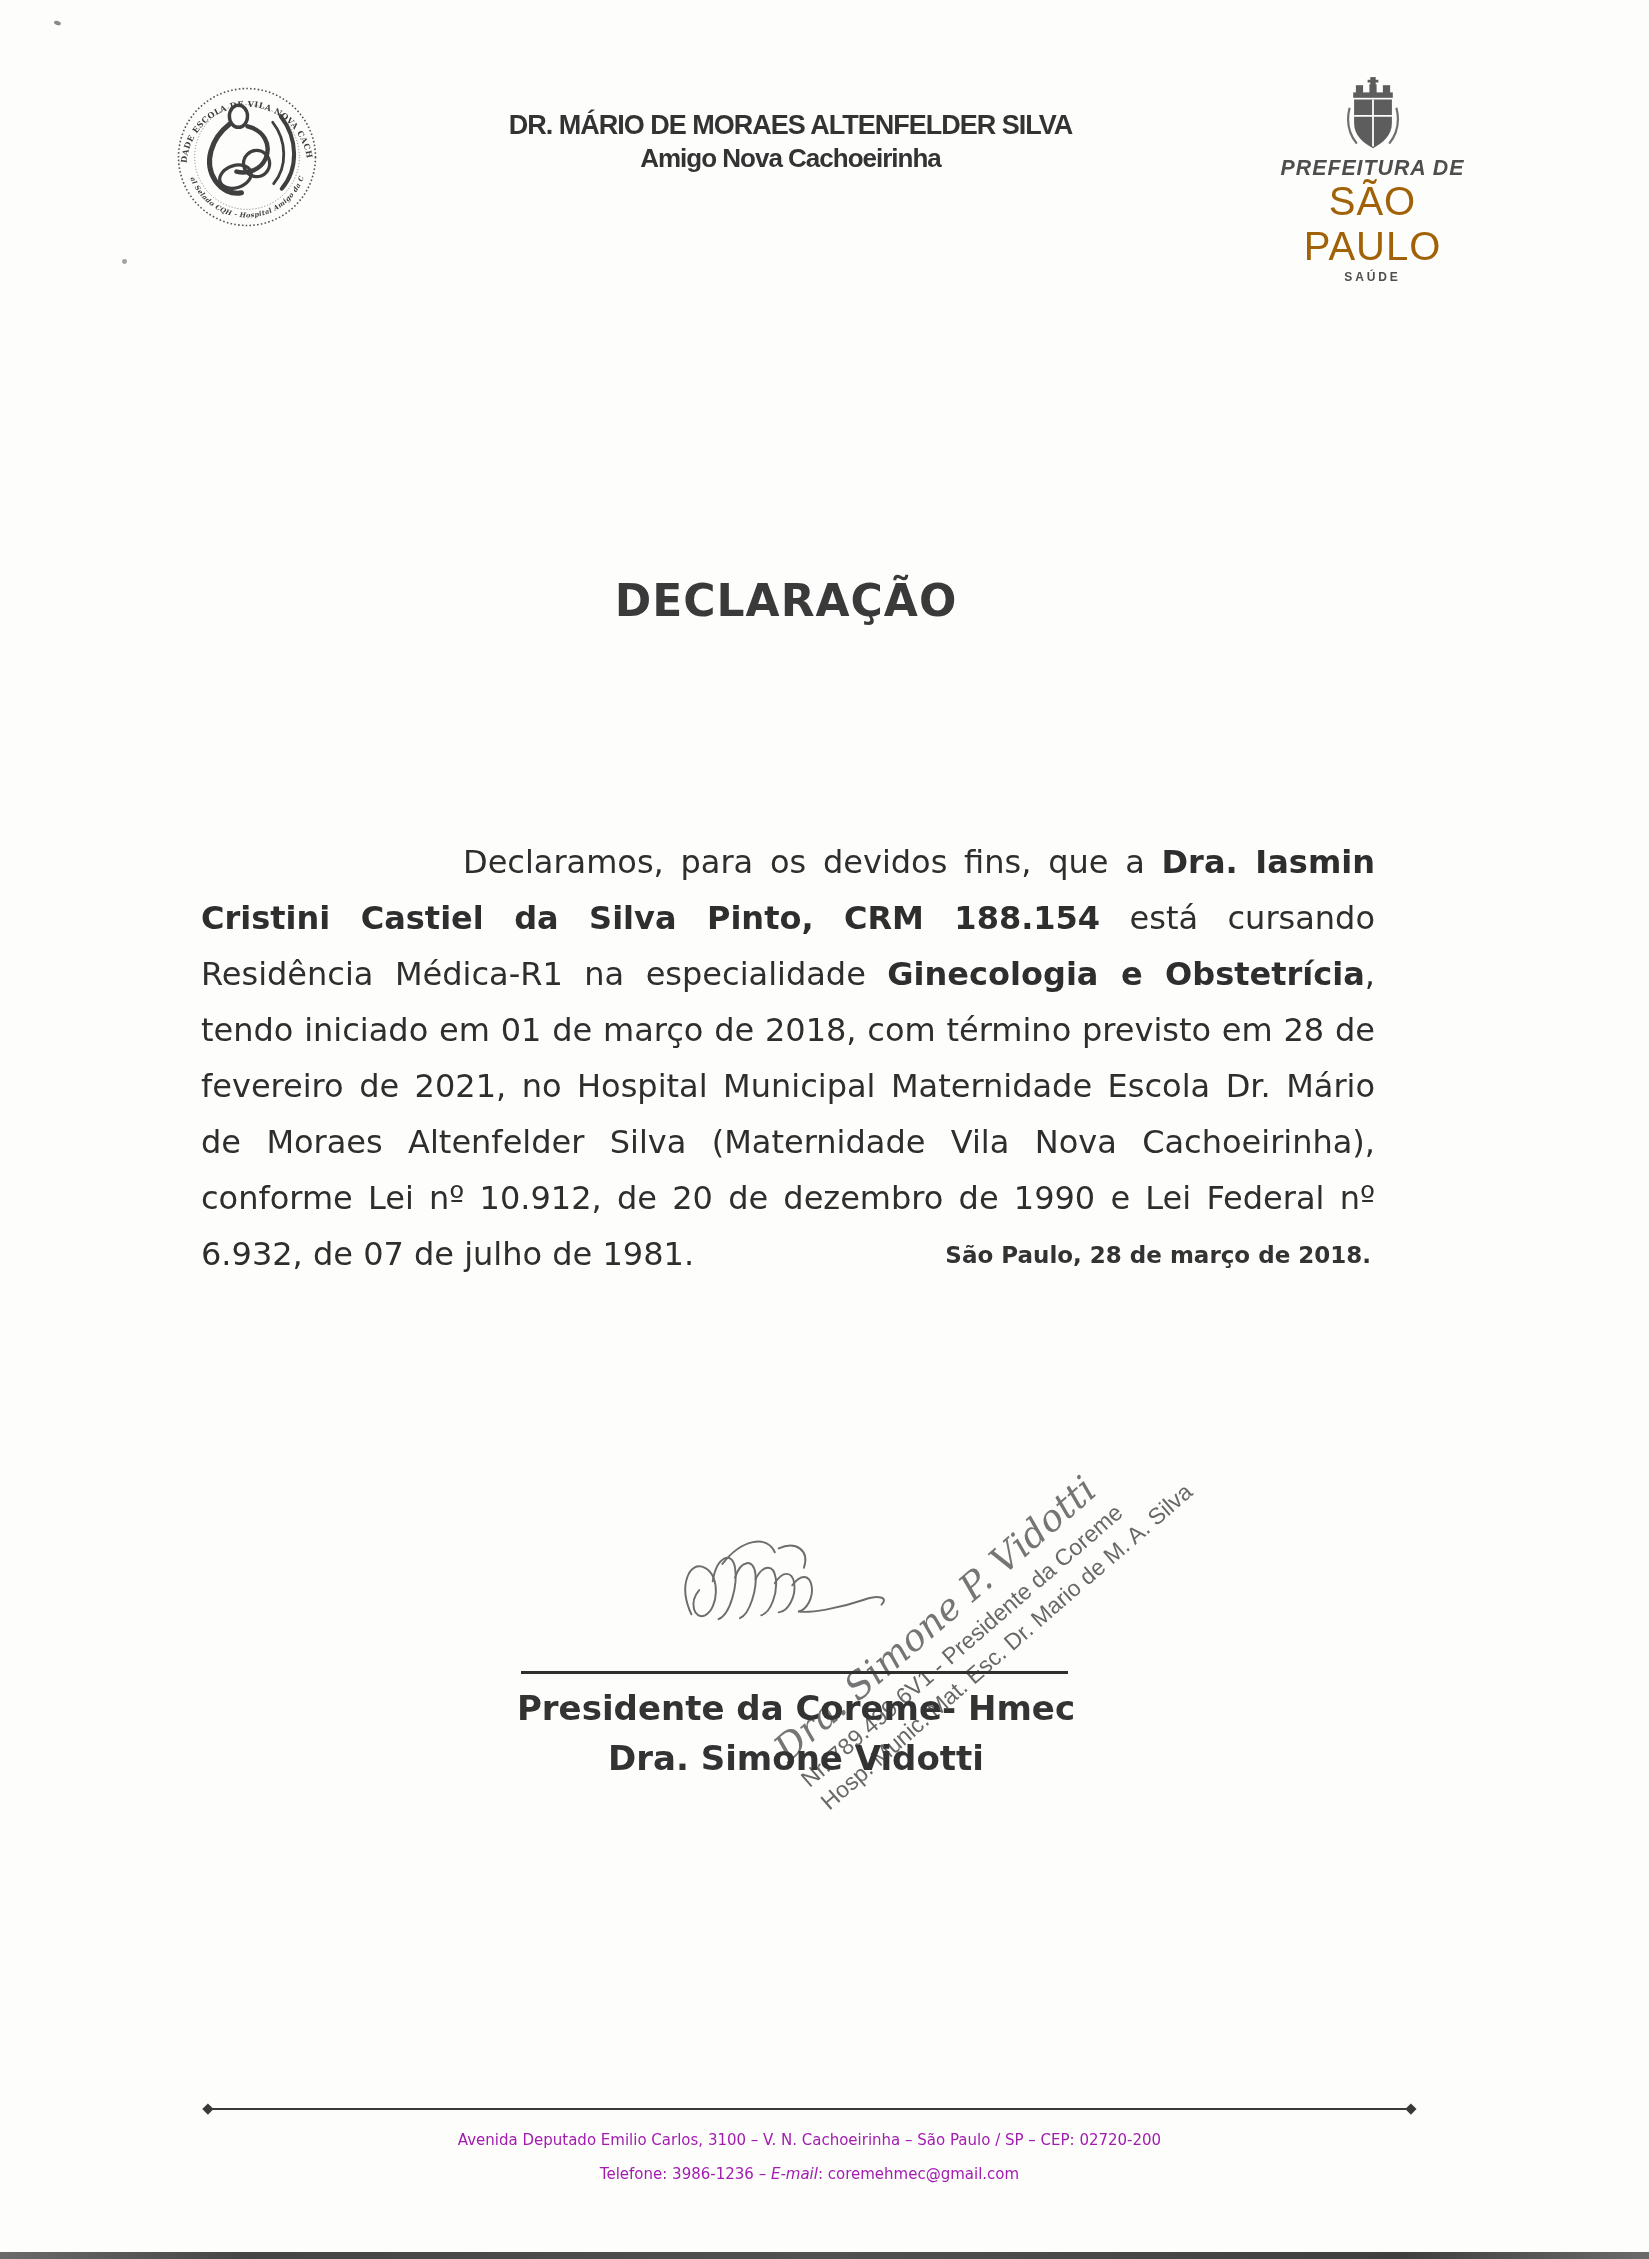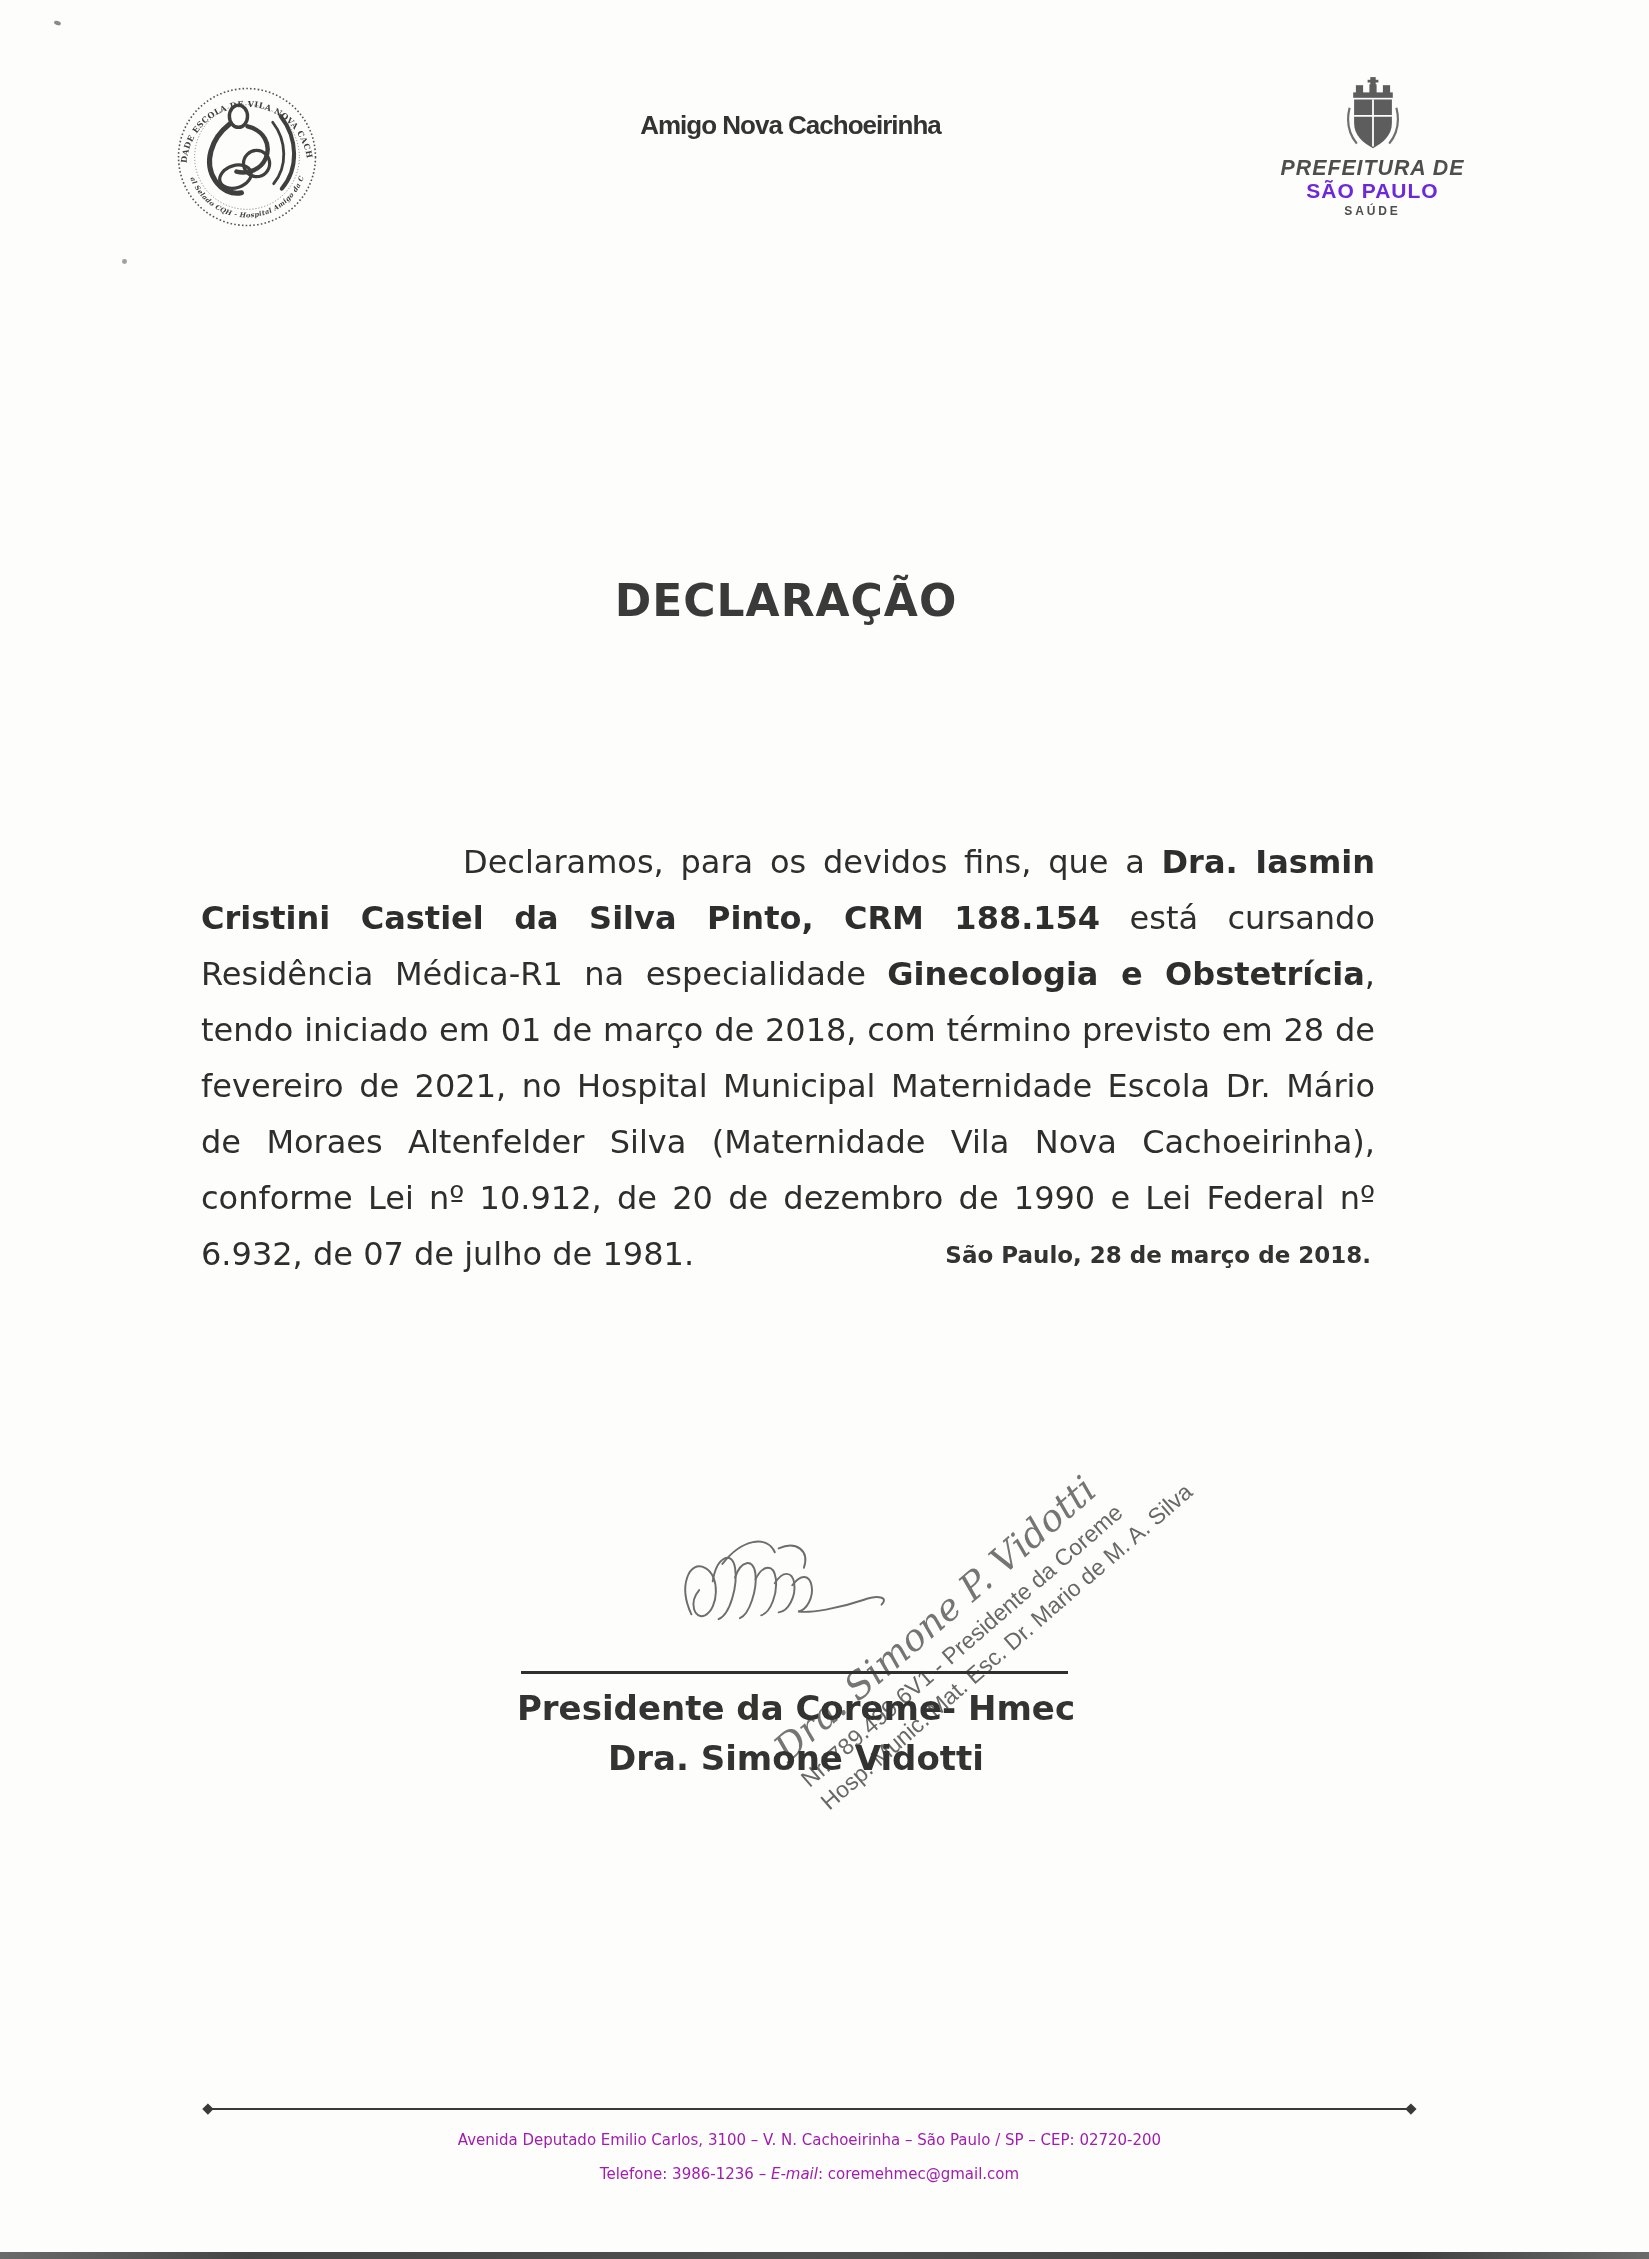--- a/index.html
+++ b/index.html
@@ -18,21 +18,21 @@
   .seal{position:absolute;left:175px;top:85px;width:144px;height:144px;}
   .header-name{
     position:absolute;left:388px;top:109px;width:805px;text-align:center;
     font-family:"Liberation Sans",sans-serif;font-weight:bold;
     font-size:27px;line-height:33px;letter-spacing:-1px;color:#333;
   }
   .header-name .l3{font-size:26px;}
   .sp-block{position:absolute;left:1266px;top:76px;width:213px;text-align:center;color:#4a4a4a;}
   .sp-coat{display:block;margin:0 auto 3.9px auto;}
   .sp-l1{font-family:"Liberation Sans",sans-serif;font-weight:bold;font-size:21.3px;letter-spacing:1px;color:#4e4e4e;font-style:italic;}
-  .sp-l2{font-family:"Liberation Sans",sans-serif;font-weight:bold;font-size:21px;letter-spacing:1px;color:#6d28d9;margin-top:-1.9px;}
+  .sp-l2{font-family:"Liberation Sans",sans-serif;font-weight:normal;font-size:40px;letter-spacing:1px;color:#a16207;margin-top:-1.9px;}
   .sp-l3{font-family:"Liberation Sans",sans-serif;font-weight:bold;font-size:12px;letter-spacing:2.9px;color:#4e4e4e;margin-top:1px;}
   
   .doc-title{
     position:absolute;left:201px;top:575px;width:1170px;text-align:center;
     font-weight:bold;font-size:44px;letter-spacing:1px;color:#3a3a3a;
   }
   
   .body-par{
     position:absolute;left:201px;top:802px;width:1174px;
     font-size:32px;line-height:56px;text-align:justify;
@@ -94,20 +94,21 @@
       <path d="M54,38 C36,52 28,76 40,94 C46,103 56,108 66,106" stroke-width="5"></path>
       <path d="M72,40 C88,44 96,58 90,72 C85,83 72,88 61,85" stroke-width="4.4"></path>
       <circle cx="81" cy="77" r="13" stroke-width="3.2"></circle>
       <ellipse cx="60" cy="90" rx="16" ry="11" stroke-width="3.2" transform="rotate(-18 60 90)"></ellipse>
       <path d="M97,36 C111,54 112,80 98,97" stroke-width="2.8"></path>
       <path d="M105,30 C122,52 123,82 106,102" stroke-width="4"></path>
     </g>
   </svg>
 
   <div class="header-name">
+    <div class="l2">DR. MÁRIO DE MORAES ALTENFELDER SILVA</div>
     <div class="l3">Amigo Nova Cachoeirinha</div>
   </div>
 
   <div class="sp-block">
     <svg class="sp-coat" width="54" height="76" viewBox="0 0 60 82">
       <g fill="#5d5d5d">
         <rect x="27" y="0" width="6" height="9"></rect>
         <rect x="24" y="3" width="12" height="3"></rect>
         <rect x="11" y="9" width="8" height="10"></rect>
         <rect x="26" y="8" width="8" height="11"></rect>

